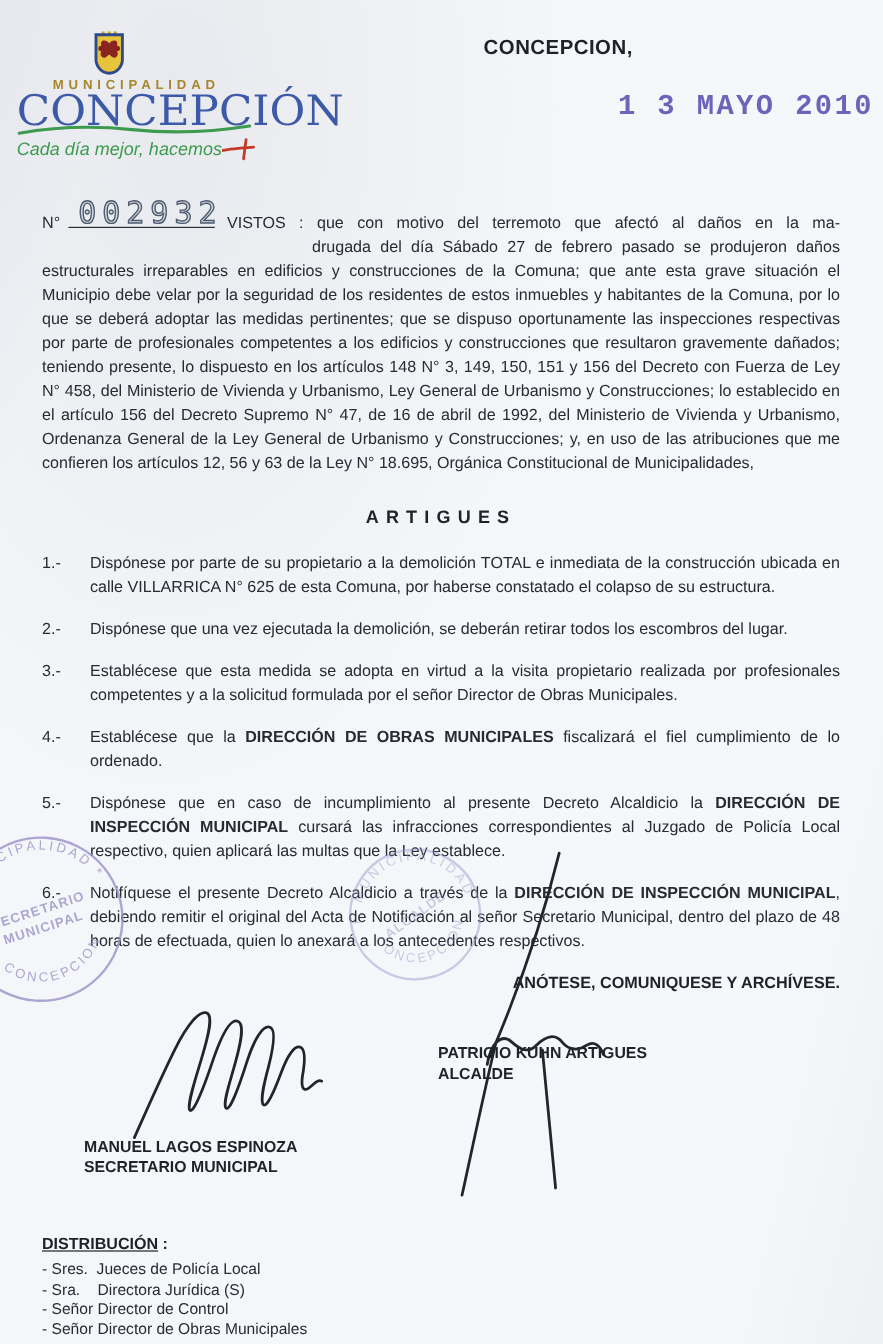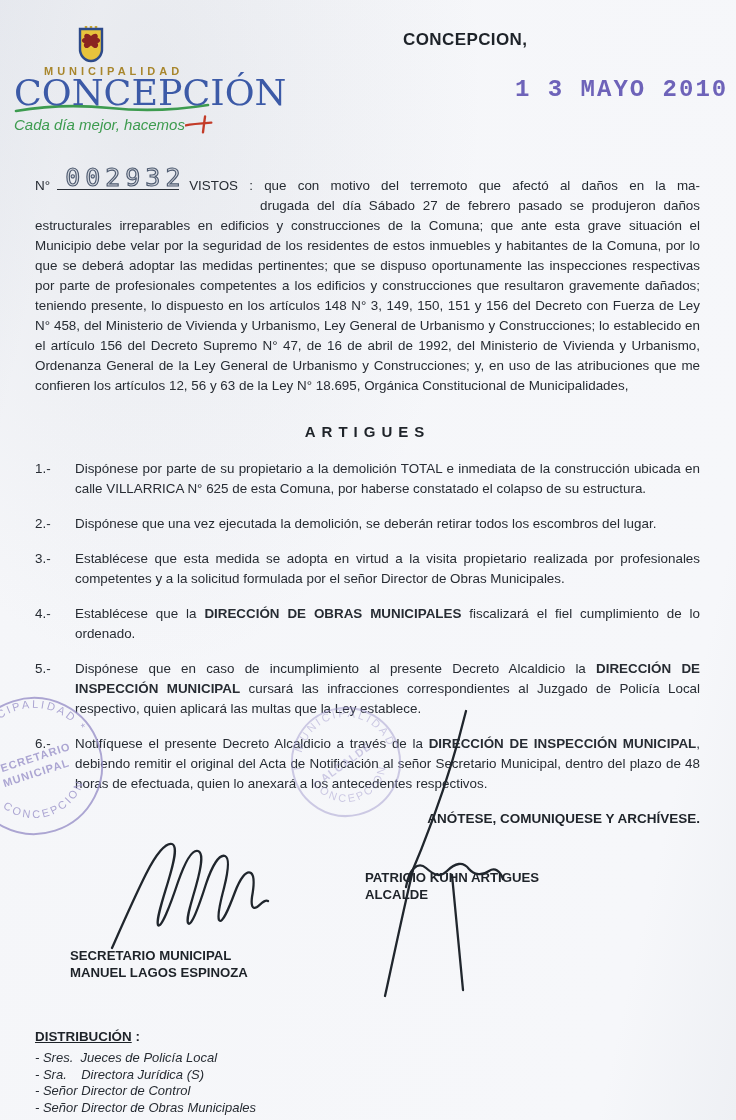--- a/index.html
+++ b/index.html
@@ -85,21 +85,21 @@
   .stamp-left  { left:-42px; top:690px; transform:rotate(-18deg); opacity:.8; }
   .stamp-right { left:286px; top:702px; transform:rotate(-14deg); opacity:.45; }
 
   .pen { position:absolute; inset:0; pointer-events:none; }
   .pen path { fill:none; stroke:#20262d; stroke-width:2.3; stroke-linecap:round; stroke-linejoin:round; }
 
   
   .distribution { margin-top:12px; font-size:13px; }
   .dist-head { font-weight:bold; font-size:13.4px; margin-bottom:3px; color:#1e2329; }
   .dist-head .u { text-decoration:underline; }
-  .dist-item { white-space:pre; line-height:16.5px;font-style:italic; }
+  .dist-item { white-space:pre; line-height:16.5px; }
 </style>
 </head>
 <body>
 
 <div class="page">
 
   <div class="logo">
     <svg class="crest" width="30" height="38" viewBox="0 0 30 38">
       <path d="M10,3 L10,0 M15,3 L15,0 M20,3 L20,0" stroke="#c9a72e" stroke-width="2.5"></path>
       <path d="M4,3 h22 v19 a11,12 0 0 1 -11,13 a11,12 0 0 1 -11,-13 z" fill="#e8c33c" stroke="#2d4a8a" stroke-width="2.4"></path>
@@ -162,22 +162,22 @@
         <div class="decree-item">
           <span class="item-num">6.-</span>
           <div class="item-text"><span>Notifíquese el presente Decreto Alcaldicio a través de la </span><span class="b">DIRECCIÓN DE INSPECCIÓN MUNICIPAL</span><span>, debiendo remitir el original del Acta de Notificación al señor Secretario Municipal, dentro del plazo de 48 horas de efectuada, quien lo anexará a los antecedentes respectivos.</span></div>
         </div>
       </div>
 
     <div class="closing">ANÓTESE, COMUNIQUESE Y ARCHÍVESE.</div>
 
     <div class="sig-zone">
       <div class="signer signer-left">
+        <div>MANUEL LAGOS ESPINOZA</div>
         <div>SECRETARIO MUNICIPAL</div>
-        <div>MANUEL LAGOS ESPINOZA</div>
       </div>
       <div class="signer signer-right">
         <div>PATRICIO KUHN ARTIGUES</div>
         <div>ALCALDE</div>
       </div>
     </div>
 
     <div class="distribution">
       <div class="dist-head">
         <span class="u">DISTRIBUCIÓN</span><span> :</span>

